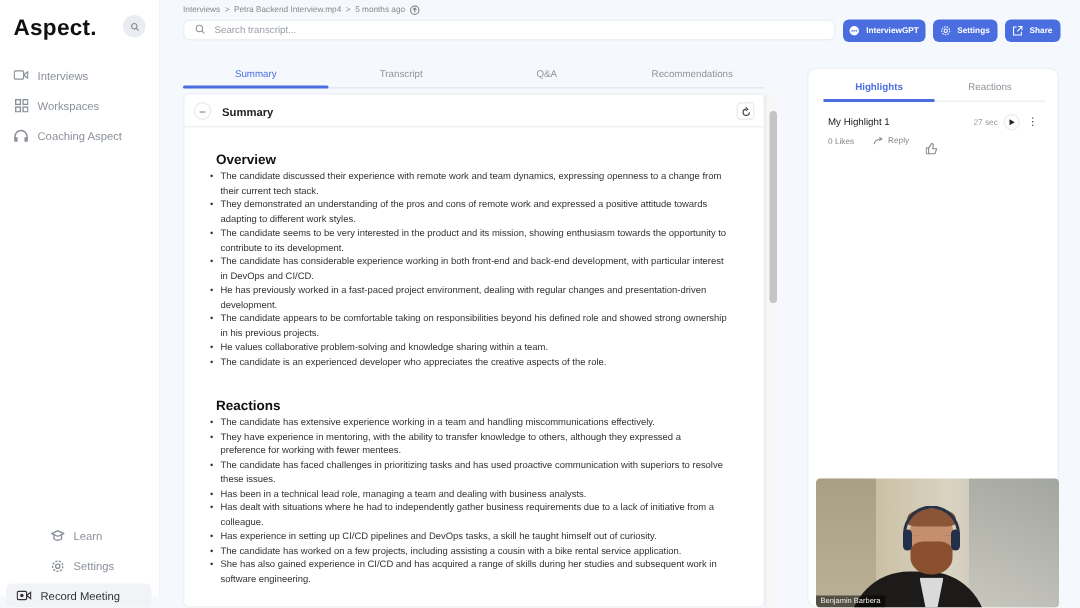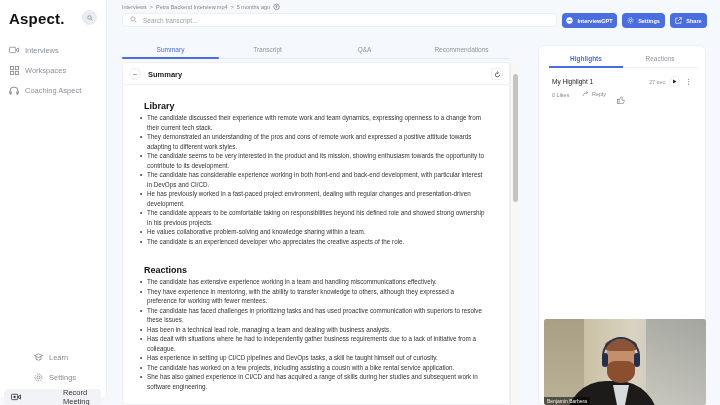--- a/index.html
+++ b/index.html
@@ -7,21 +7,21 @@
   body { font-family: "Liberation Sans", sans-serif; background: #f5f8fc; color: #222; position: relative; }
 
   
   .sidebar { position: absolute; left: 0; top: 0; width: 107px; height: 397px; background: #ffffff; border-right: 1px solid #eef1f6; }
   .logo { position: absolute; left: 9px; top: 10px; font-size: 15px; font-weight: bold; color: #111; letter-spacing: 0.2px; }
   .side-search { position: absolute; left: 82px; top: 10px; width: 15px; height: 15px; border-radius: 50%; background: #e9ecf1; display: flex; align-items: center; justify-content: center; }
   .nav { position: absolute; left: 0; top: 40px; width: 107px; }
   .nav-item { height: 20px; display: flex; align-items: center; padding-left: 9px; font-size: 7.5px; color: #8a909a; }
   .nav-item .ic { width: 10px; height: 10px; margin-right: 6px; display: inline-flex; align-items: center; justify-content: center; }
   .nav-bottom { position: absolute; left: 0; top: 347px; width: 107px; padding-left: 24px; }
-  .record { position: absolute; left: 4px; top: 389px; width: 97px; height: 16px; background: #f1f3f7; border-radius: 4px; display: flex; align-items: center; padding-left: 7px; font-size: 7.5px; color: #333; gap: 36px; }
+  .record { position: absolute; left: 4px; top: 389px; width: 97px; height: 16px; background: #f1f3f7; border-radius: 4px; display: flex; align-items: center; padding-left: 7px; font-size: 7.5px; color: #333; }
   .record .ic { width: 10px; height: 10px; margin-right: 6px; display: inline-flex; align-items: center; }
 
   
   .breadcrumb { position: absolute; left: 122px; top: 3px; font-size: 5.5px; color: #888; display: flex; align-items: center; gap: 3px; }
   .search-bar { position: absolute; left: 122px; top: 13px; width: 435px; height: 14px; background: #fff; border: 1px solid #eceff4; border-radius: 4px; display: flex; align-items: center; padding-left: 7px; }
   .search-bar .ic { width: 8px; height: 8px; margin-right: 5px; display: inline-flex; }
   .search-bar input { border: none; outline: none; background: transparent; font-family: "Liberation Sans", sans-serif; font-size: 6.5px; color: #333; width: 400px; }
   .search-bar input::placeholder { color: #9aa0a8; }
   .hbtn { position: absolute; top: 13px; height: 15px; background: #4a6ee0; color: #fff; border-radius: 4px; font-size: 5.5px; font-weight: bold; display: flex; align-items: center; justify-content: center; gap: 4px; }
 
@@ -209,21 +209,21 @@
     </div>
     <div class="card-title">Summary</div>
     <div class="refresh-btn">
       <svg width="7" height="7" viewBox="0 0 10 10">
           <path d="M8 5.5 A3 3 0 1 1 5 2.5" fill="none" stroke="#444" stroke-width="1.1"></path>
           <path d="M4.5 0.8 L6.5 2.5 L4.5 4.2" fill="none" stroke="#444" stroke-width="1.1"></path>
         </svg>
     </div>
   </div>
 
-  <div class="sec-title" style="top:38px;">Library</div>
+  <div class="sec-title" style="top:38px;">Overview</div>
   <ul class="bullets" style="top:50px;">
     <li>The candidate discussed their experience with remote work and team dynamics, expressing openness to a change from their current tech stack.</li>
     <li>They demonstrated an understanding of the pros and cons of remote work and expressed a positive attitude towards adapting to different work styles.</li>
     <li>The candidate seems to be very interested in the product and its mission, showing enthusiasm towards the opportunity to contribute to its development.</li>
     <li>The candidate has considerable experience working in both front-end and back-end development, with particular interest in DevOps and CI/CD.</li>
     <li>He has previously worked in a fast-paced project environment, dealing with regular changes and presentation-driven development.</li>
     <li>The candidate appears to be comfortable taking on responsibilities beyond his defined role and showed strong ownership in his previous projects.</li>
     <li>He values collaborative problem-solving and knowledge sharing within a team.</li>
     <li>The candidate is an experienced developer who appreciates the creative aspects of the role.</li>
   </ul>

